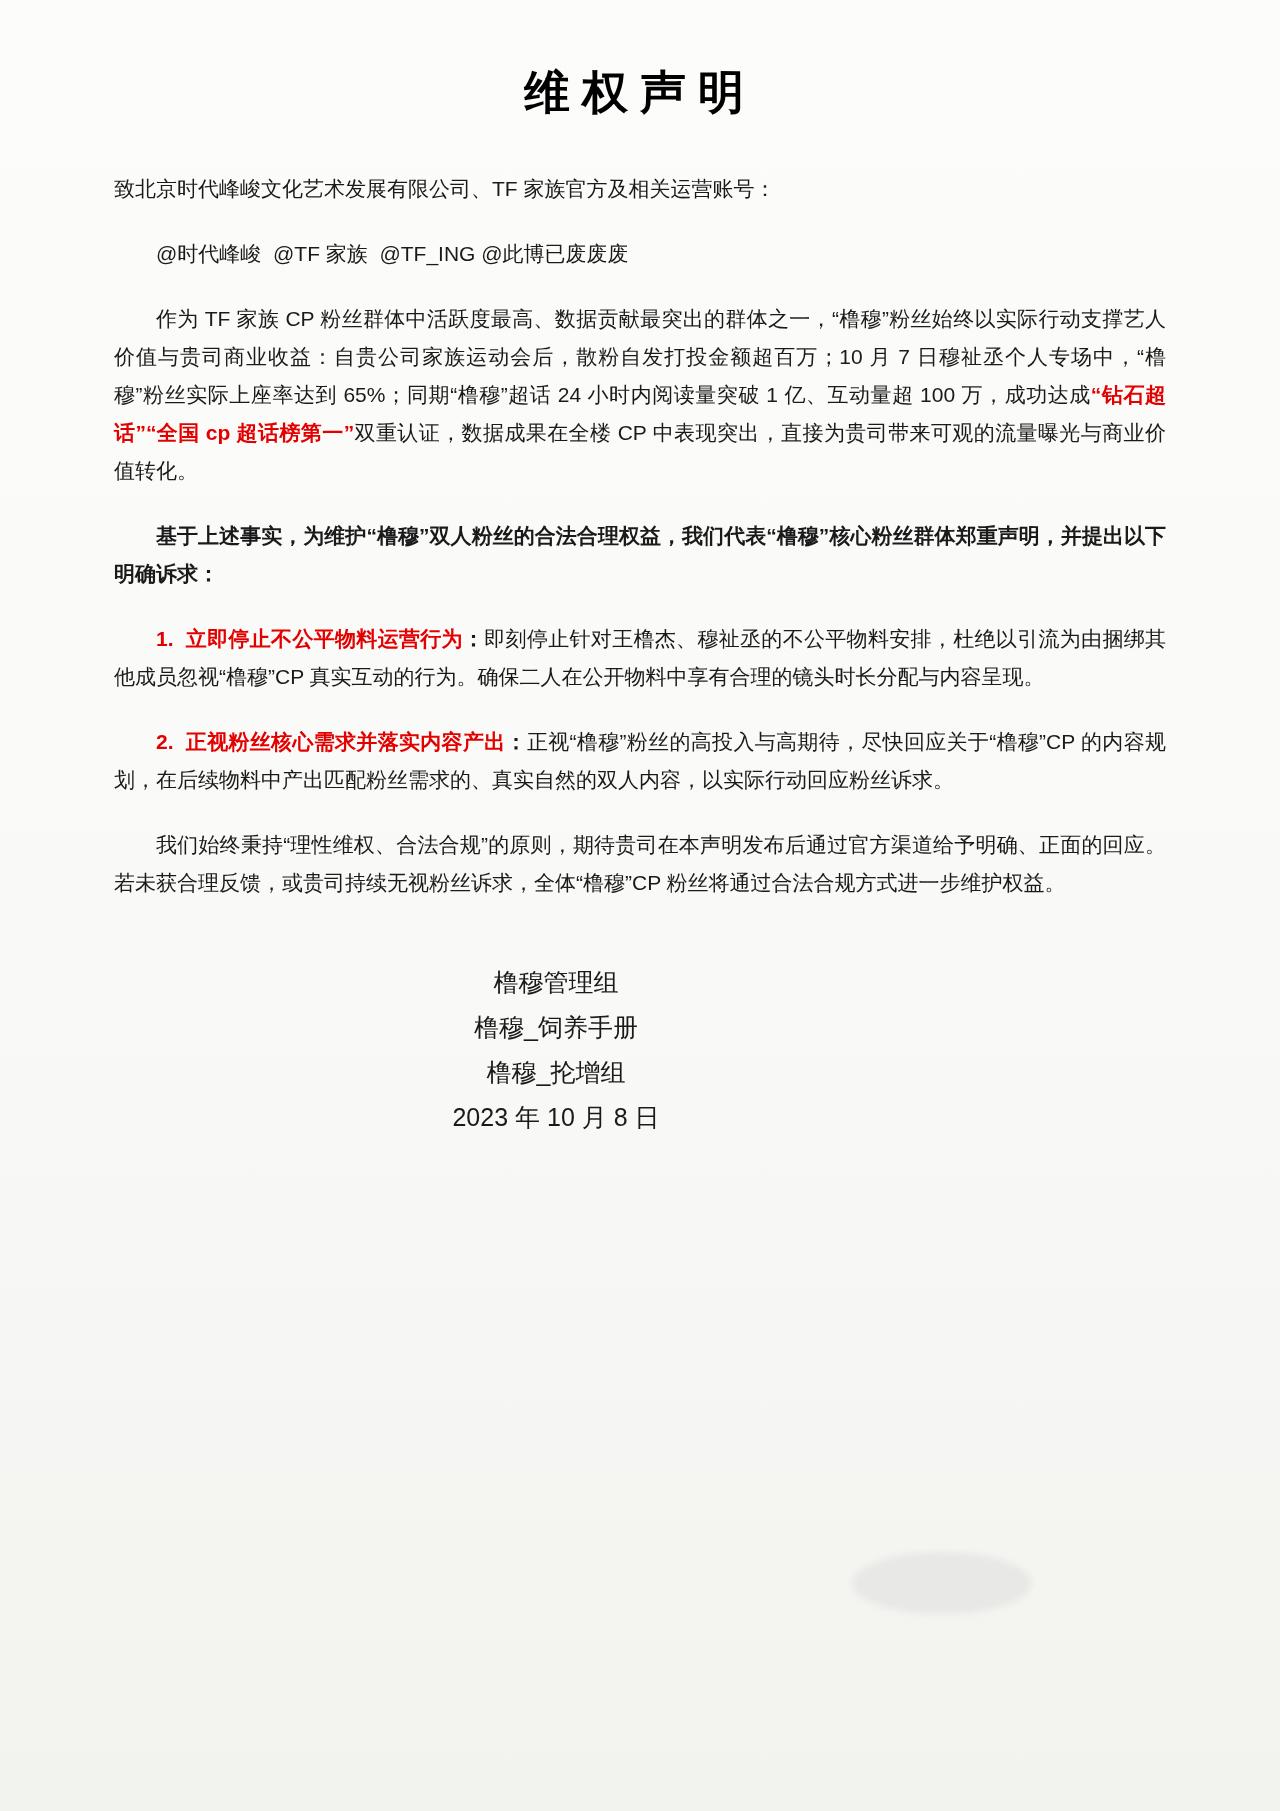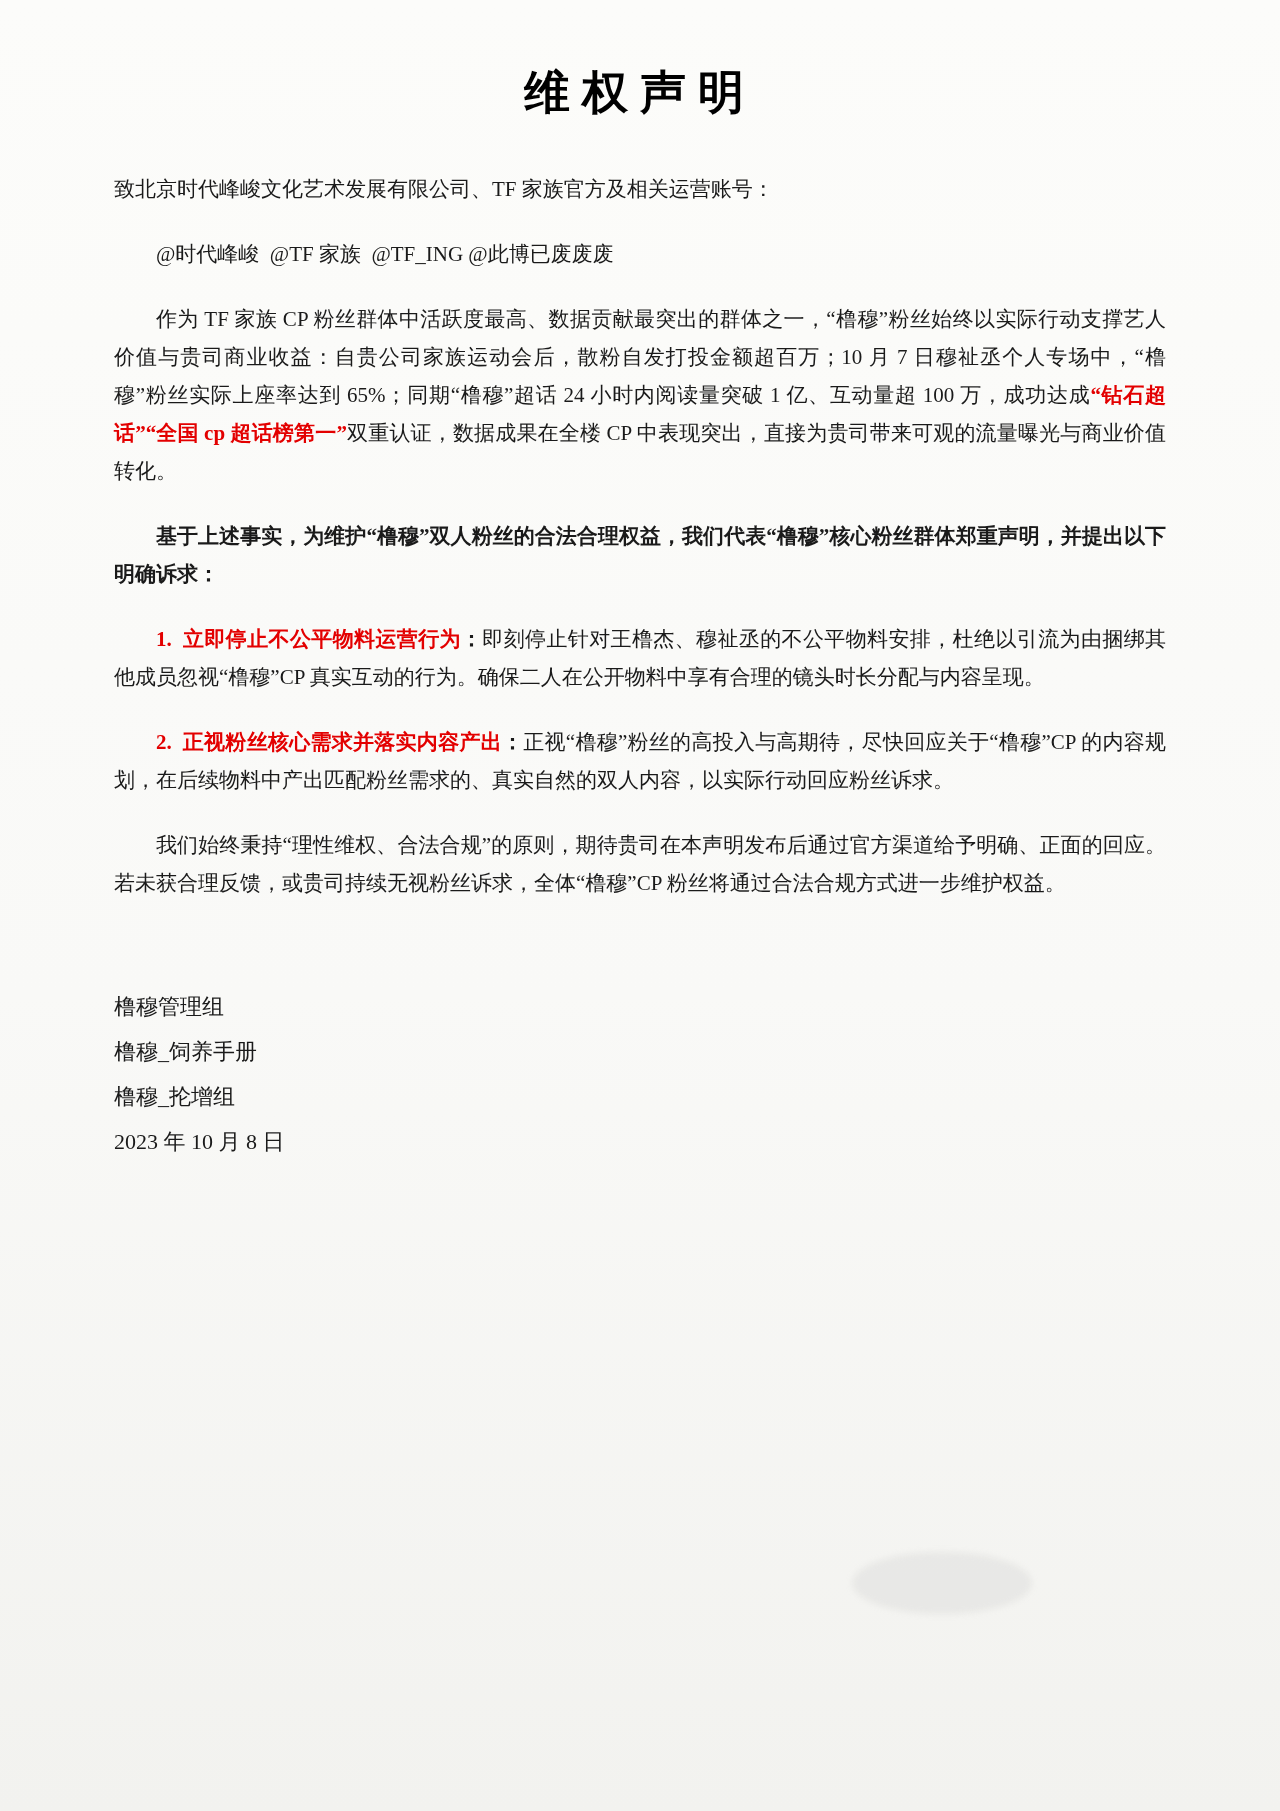--- a/index.html
+++ b/index.html
@@ -3,21 +3,21 @@
 <meta charset="utf-8">
 <style>
   * { margin: 0; padding: 0; box-sizing: border-box; }
   html, body { background: #e9e9e7; }
   .page {
     position: relative;
     width: 1280px;
     height: 1811px;
     margin: 0 auto;
     background: linear-gradient(180deg, #fcfcfa 0%, #f9f9f7 55%, #f2f2ef 100%);
-    font-family: Liberation Serif, serif;
+    font-family: Liberation Sans, sans-serif;
     color: #1a1a1a;
     overflow: hidden;
   }
   .content { padding: 50px 114px 0 114px; }
   .doc-title {
     text-align: center;
     font-size: 46px;
     font-weight: 700;
     letter-spacing: 12px;
     color: #000;
@@ -30,24 +30,24 @@
     margin-bottom: 27px;
   }
   .indent { text-indent: 2em; }
   .prewrap { white-space: pre-wrap; }
   .bold { font-weight: 700; }
   .red { color: #e30000; font-weight: 700; }
   .demand-head { color: #e30000; font-weight: 700; white-space: pre-wrap; }
   .no-gap { margin-bottom: 0; }
   .statement { margin-top: 16px; }
   .signature {
-    margin-top: 82px;
-    text-align: left;
+    margin-top: 58px;
+    text-align: center;
     padding-right: 168px;
-    font-size: 22px;
+    font-size: 25px;
     line-height: 45px;
   }
   .sig-line { display: block; }
   .watermark {
     position: absolute;
     left: 852px;
     top: 1552px;
     width: 180px;
     height: 62px;
     border-radius: 50%;

